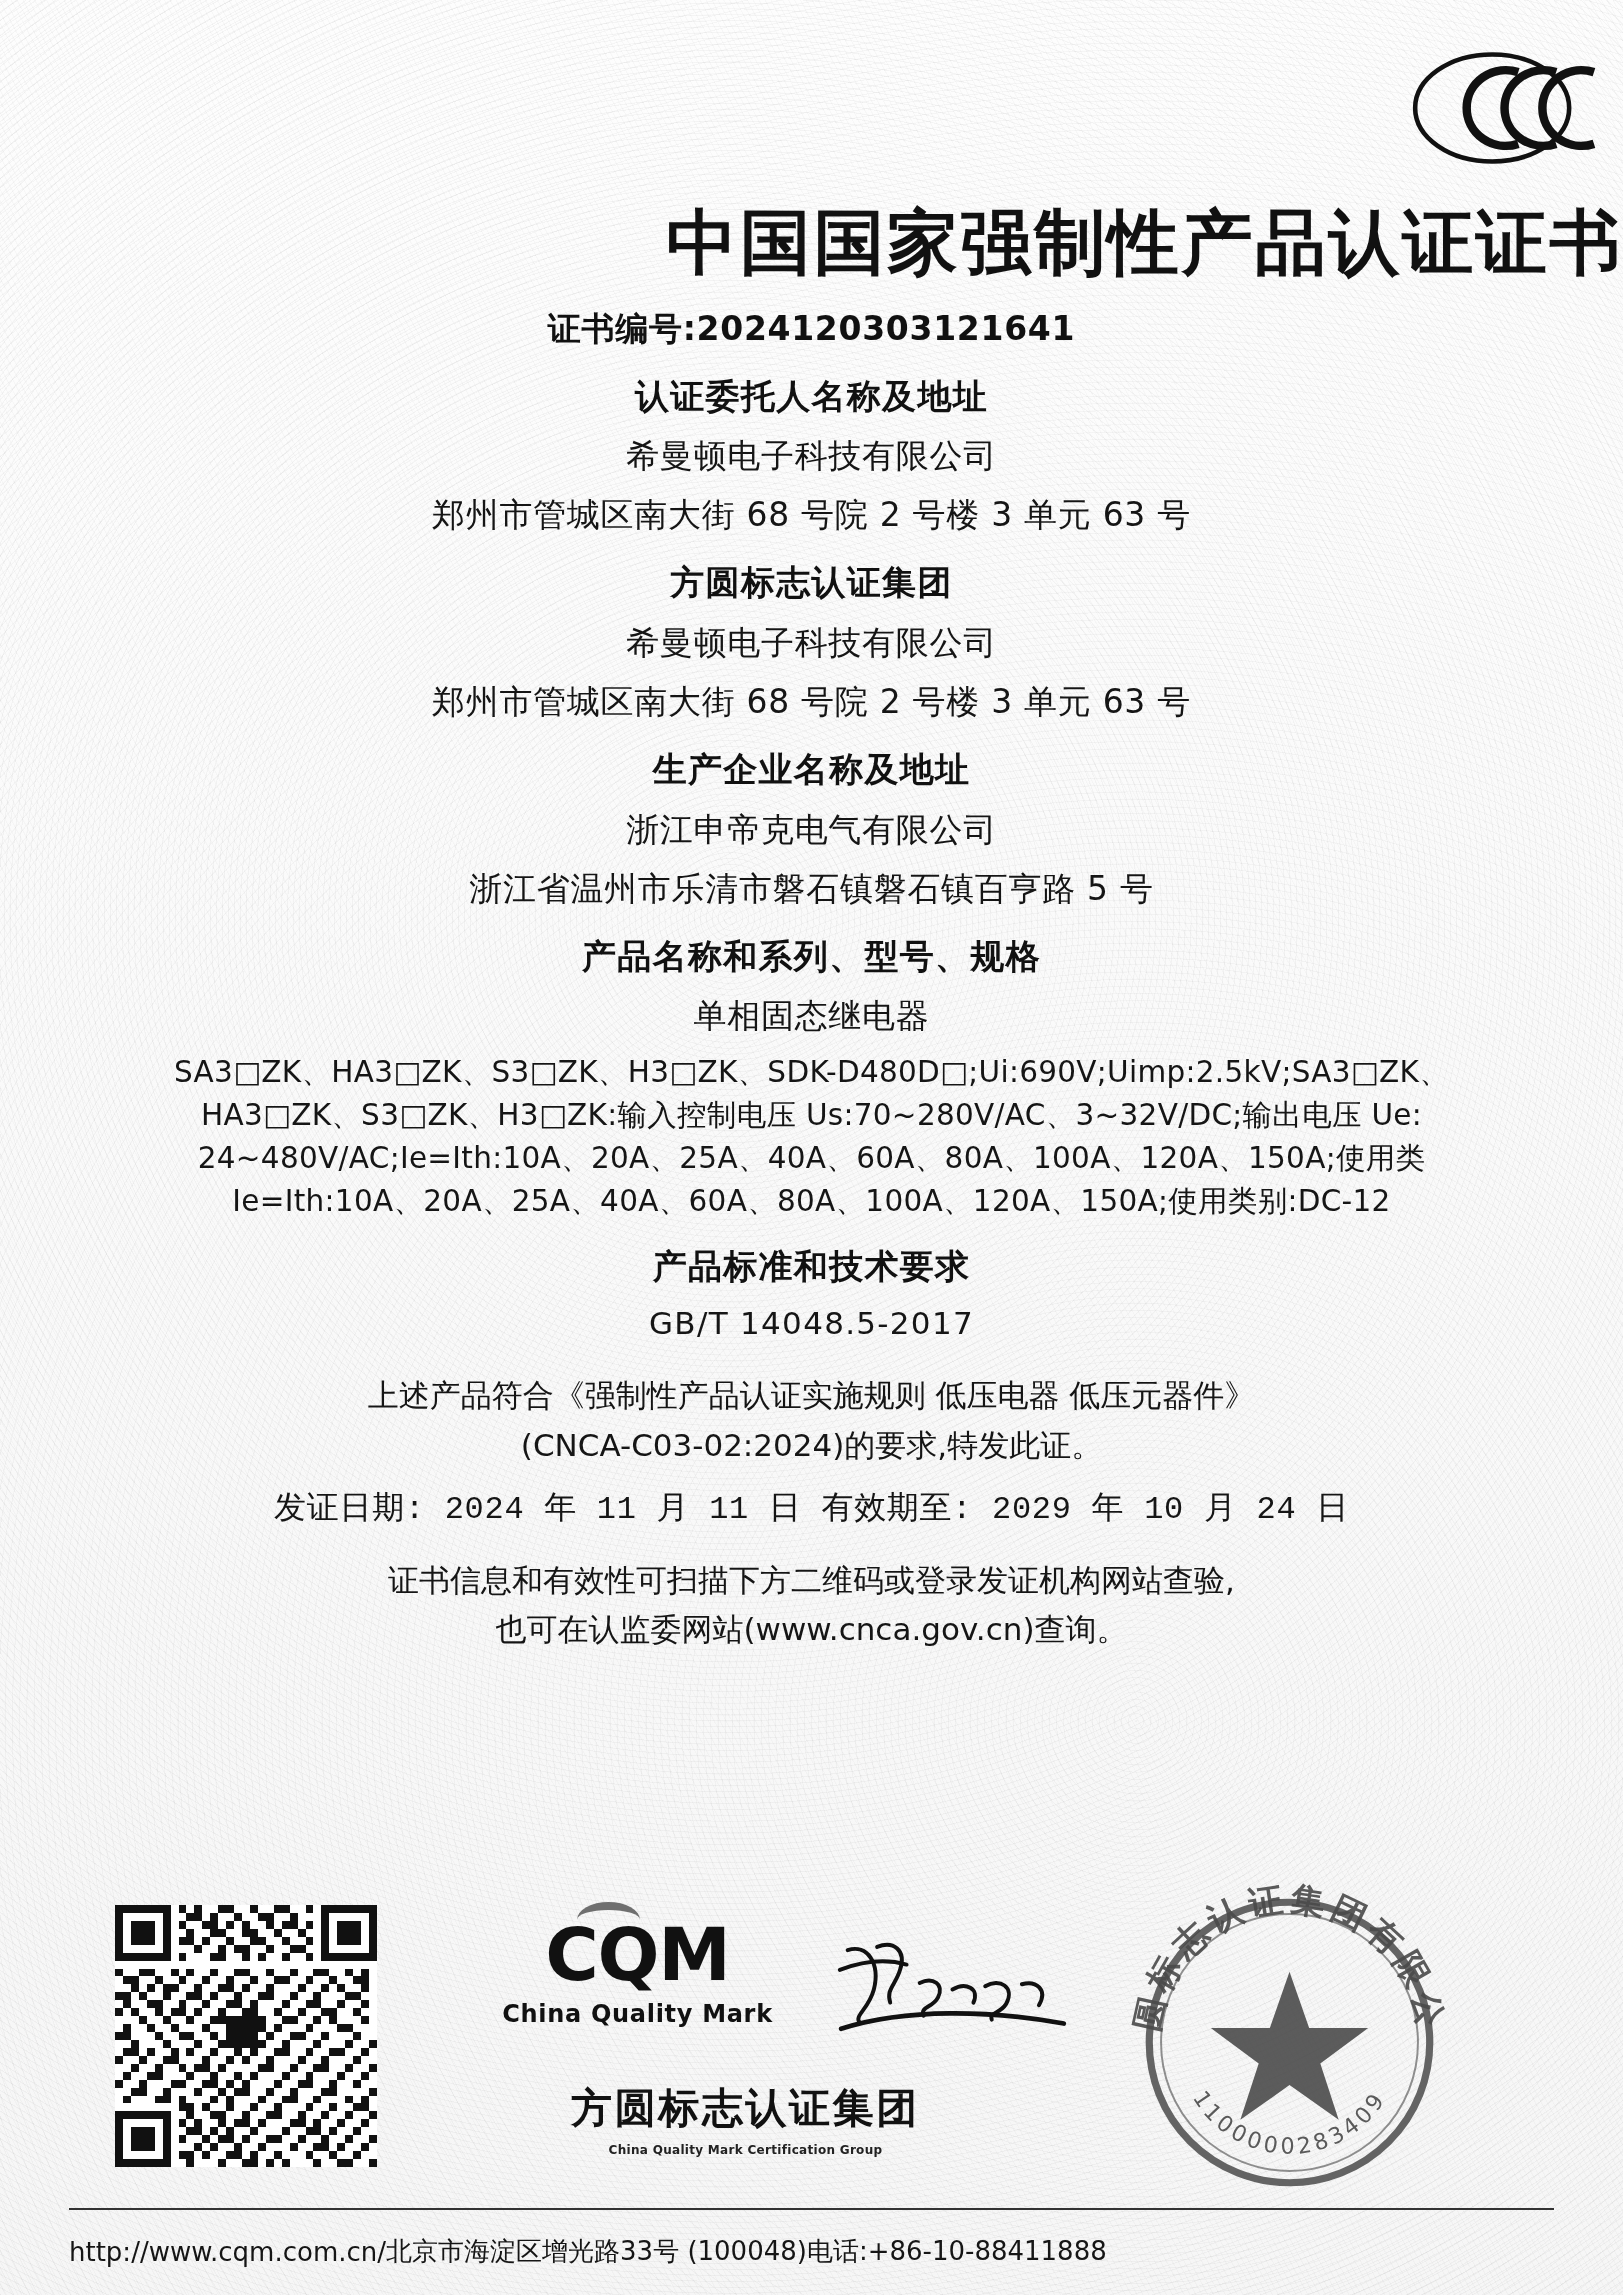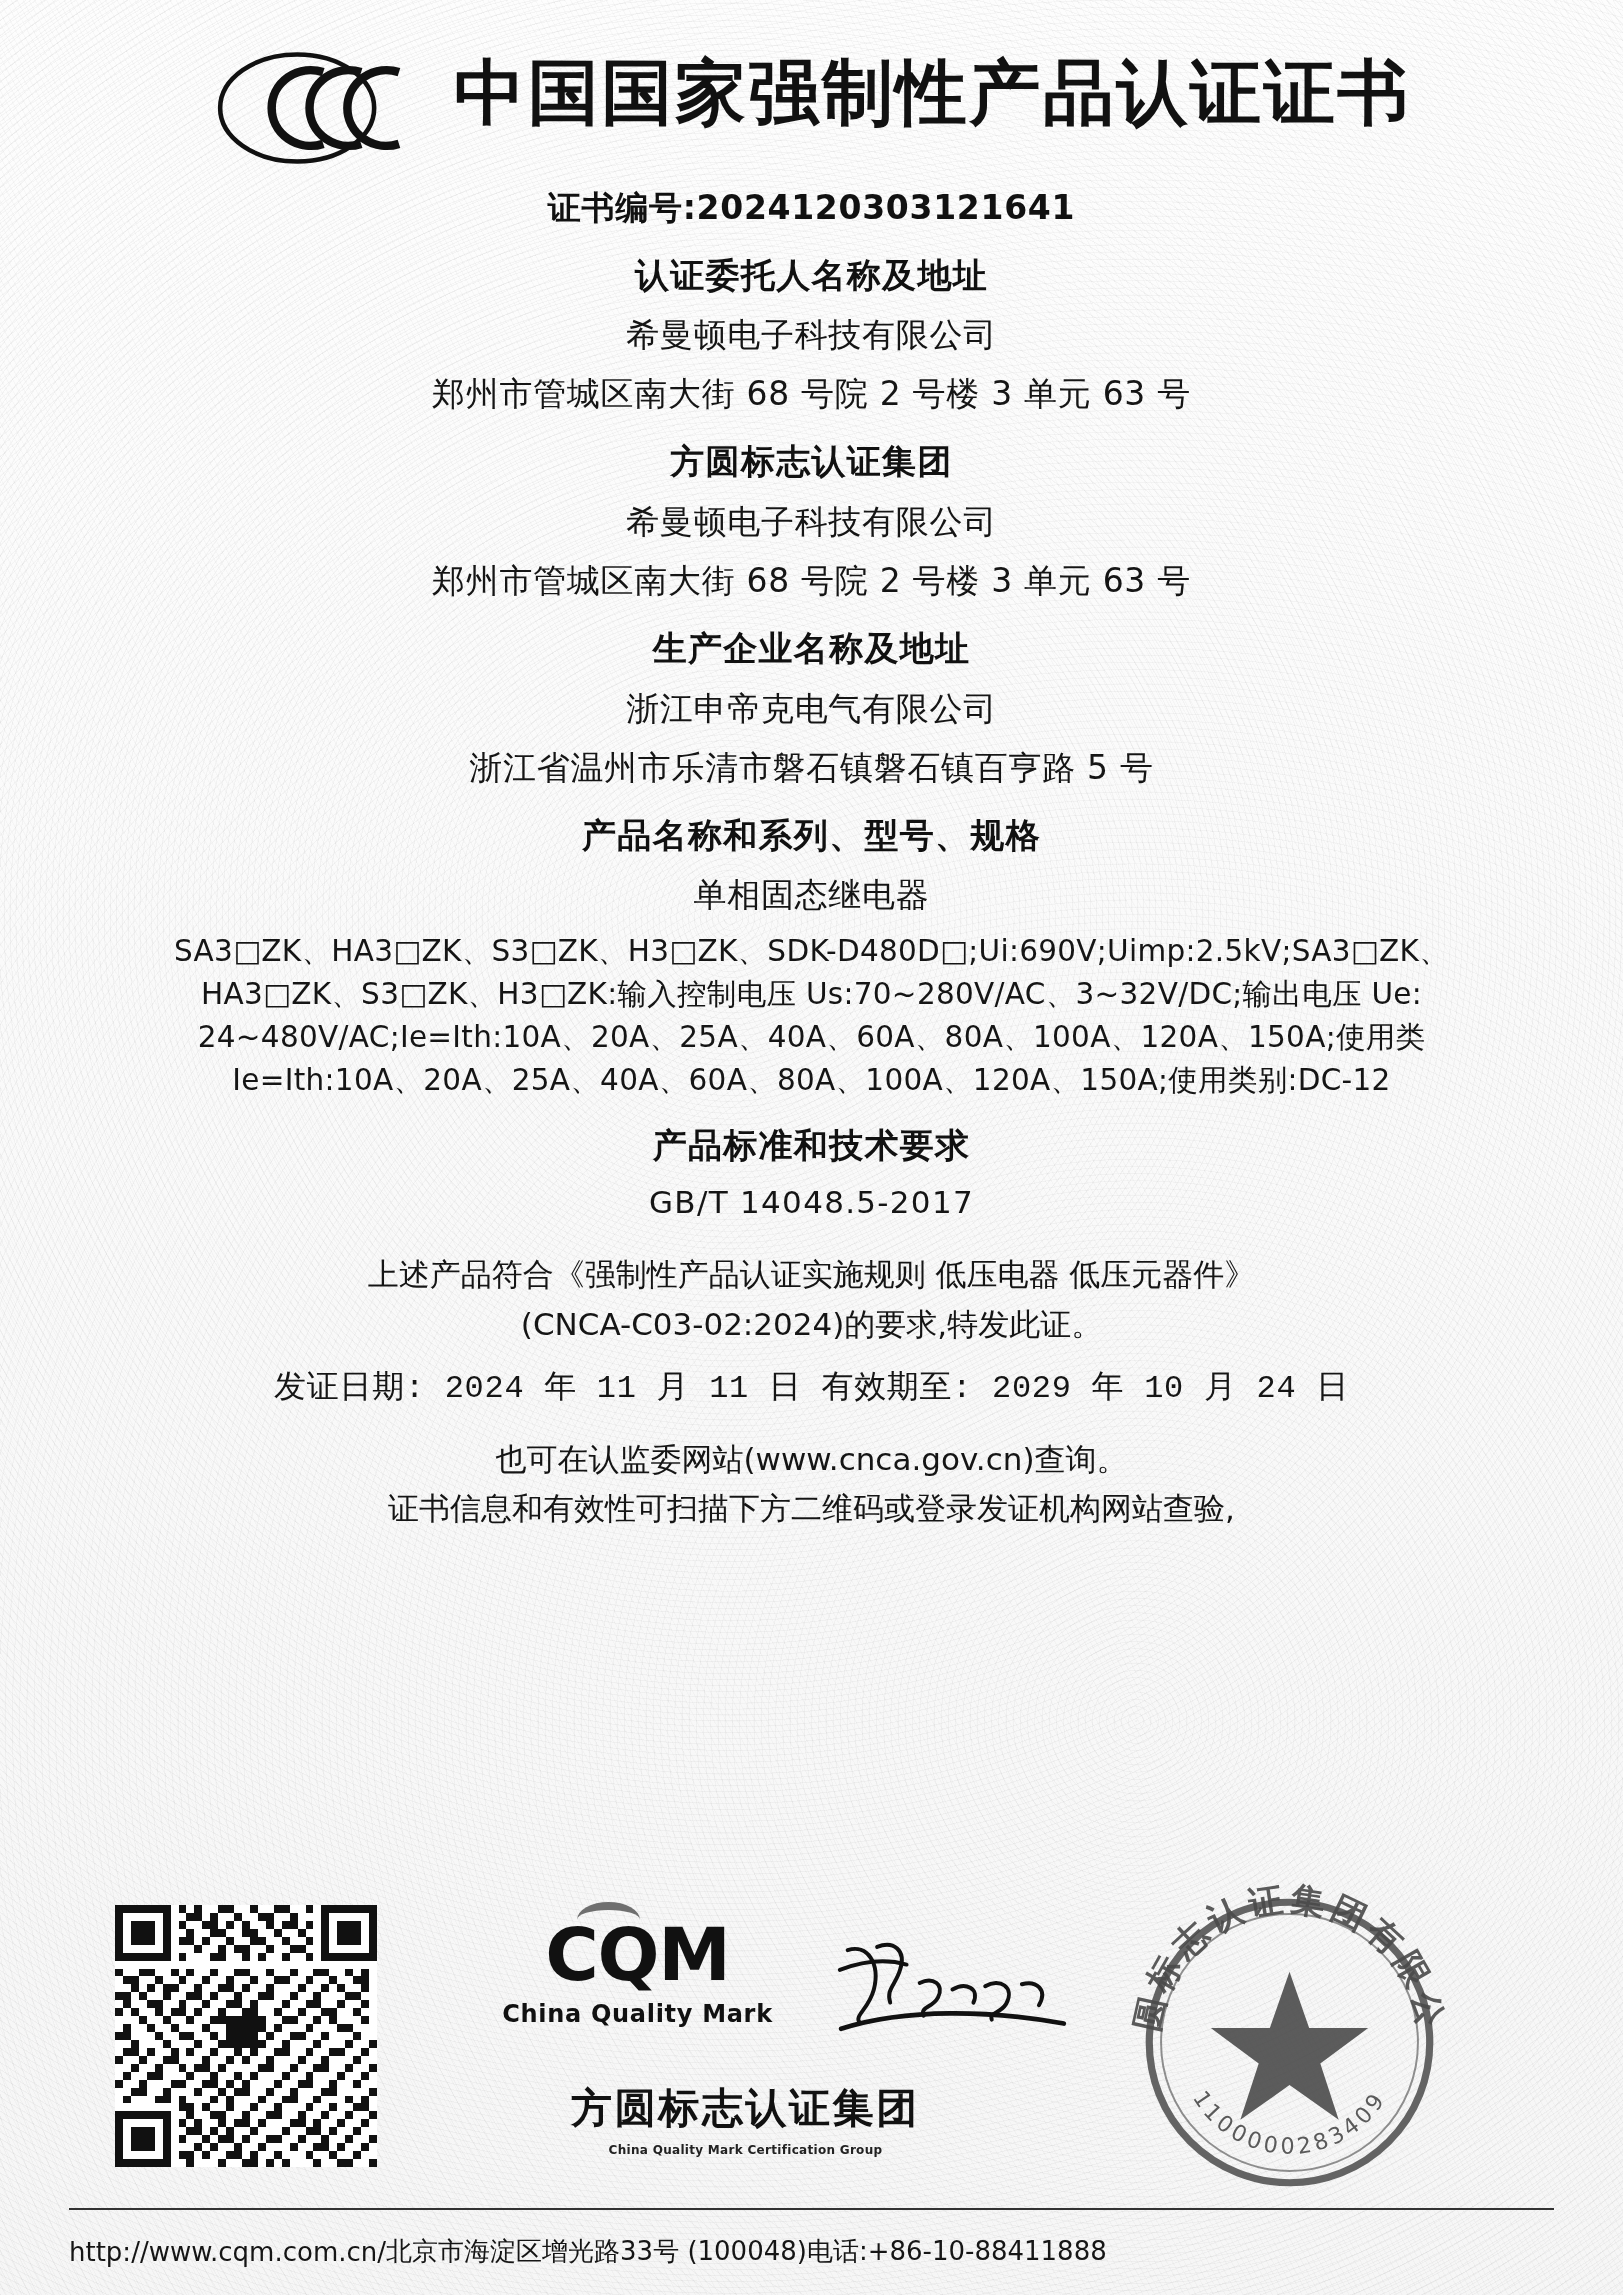--- a/index.html
+++ b/index.html
@@ -19,24 +19,25 @@
       repeating-radial-gradient(circle at 70% 75%, rgba(0,0,0,0.030) 0px, rgba(0,0,0,0.030) 0.7px, rgba(255,255,255,0) 1.3px, rgba(255,255,255,0) 7.2px),
       repeating-linear-gradient(62deg, rgba(0,0,0,0.022) 0px, rgba(0,0,0,0.022) 0.7px, rgba(255,255,255,0) 1.3px, rgba(255,255,255,0) 5.2px),
       linear-gradient(#fdfdfd, #f6f6f6);
     overflow: hidden;
     box-sizing: border-box;
   }
 
   
   .header {
     display: flex;
-    align-items: flex-start;
+    align-items: flex-end;
     justify-content: center;
     padding-top: 46px;
     gap: 26px;
+    flex-direction: column;
   }
   .ccc-logo {
     width: 216px;
     height: 124px;
     flex: 0 0 auto;
     position: relative;
   }
   .cert-title {
     font-family: "DejaVu Sans", sans-serif;
     font-size: 71px;
@@ -279,22 +280,22 @@
   </div>
 
   <div class="statement">
     <div>上述产品符合《强制性产品认证实施规则  低压电器  低压元器件》</div>
     <div>(CNCA-C03-02:2024)的要求,特发此证。</div>
   </div>
 
   <div class="dates">发证日期: 2024 年 11 月 11 日  有效期至: 2029 年 10 月 24 日</div>
 
   <div class="verify">
+    <div>证书信息和有效性可扫描下方二维码或登录发证机构网站查验,</div>
     <div>也可在认监委网站(www.cnca.gov.cn)查询。</div>
-    <div>证书信息和有效性可扫描下方二维码或登录发证机构网站查验,</div>
   </div>
 
   <div class="bottom">
 
     <div class="qr">
       <svg viewBox="0 0 33 33" width="262" height="262" shape-rendering="crispEdges" aria-hidden="true">
         <rect width="33" height="33" fill="#fff"></rect>
         <g fill="#111">
           <rect x="0" y="0" width="7" height="1"></rect>
             <rect x="0" y="6" width="7" height="1"></rect>

